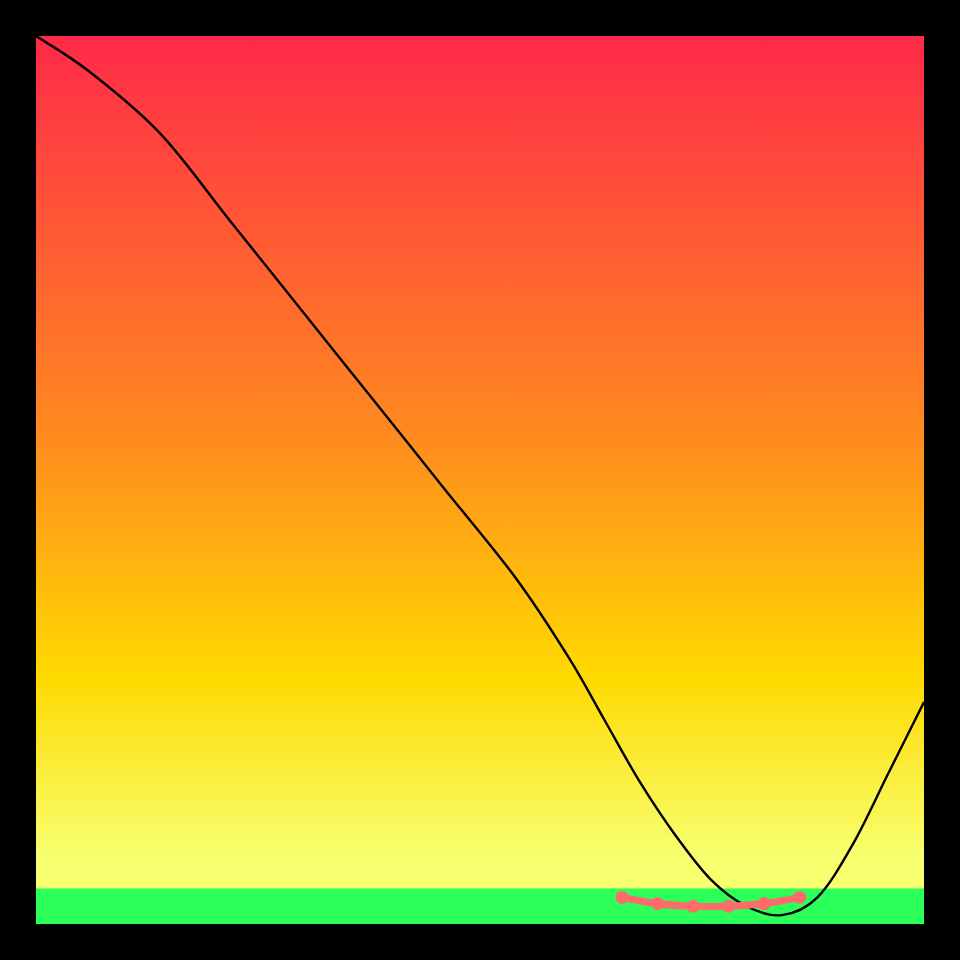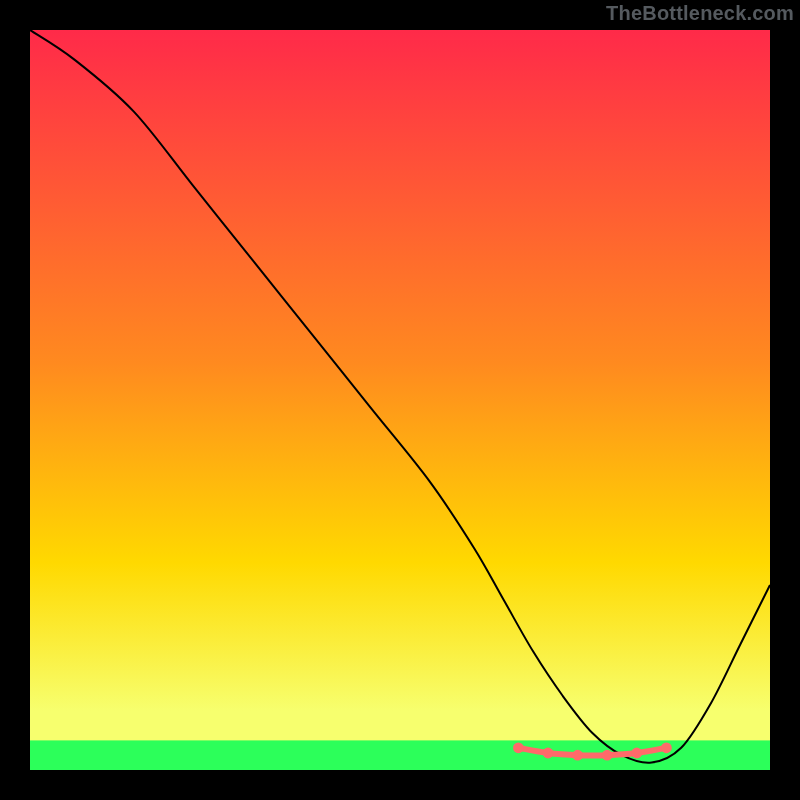--- a/index.html
+++ b/index.html
@@ -36,21 +36,20 @@
     overflow: hidden;
   }
   .plot svg {
     display: block;
   }
 </style>
 </head>
 <body>
 
 <div class="outer">
-  <div class="watermark">TheBottleneck.com</div>
 
   <div class="plot">
     <svg id="chart-svg" width="740" height="740" viewBox="0 0 740 740" preserveAspectRatio="none">
       <defs>
         <linearGradient id="bg-grad" x1="0" y1="0" x2="0" y2="1">
           <stop id="stop-top" offset="0%" stop-color="#ff2a49"></stop>
           <stop id="stop-mid1" offset="45%" stop-color="#ff8a1f"></stop>
           <stop id="stop-mid2" offset="72%" stop-color="#ffd900"></stop>
           <stop id="stop-low" offset="92%" stop-color="#f7ff6e"></stop>
           <stop id="stop-bot" offset="100%" stop-color="#f7ff6e"></stop>

